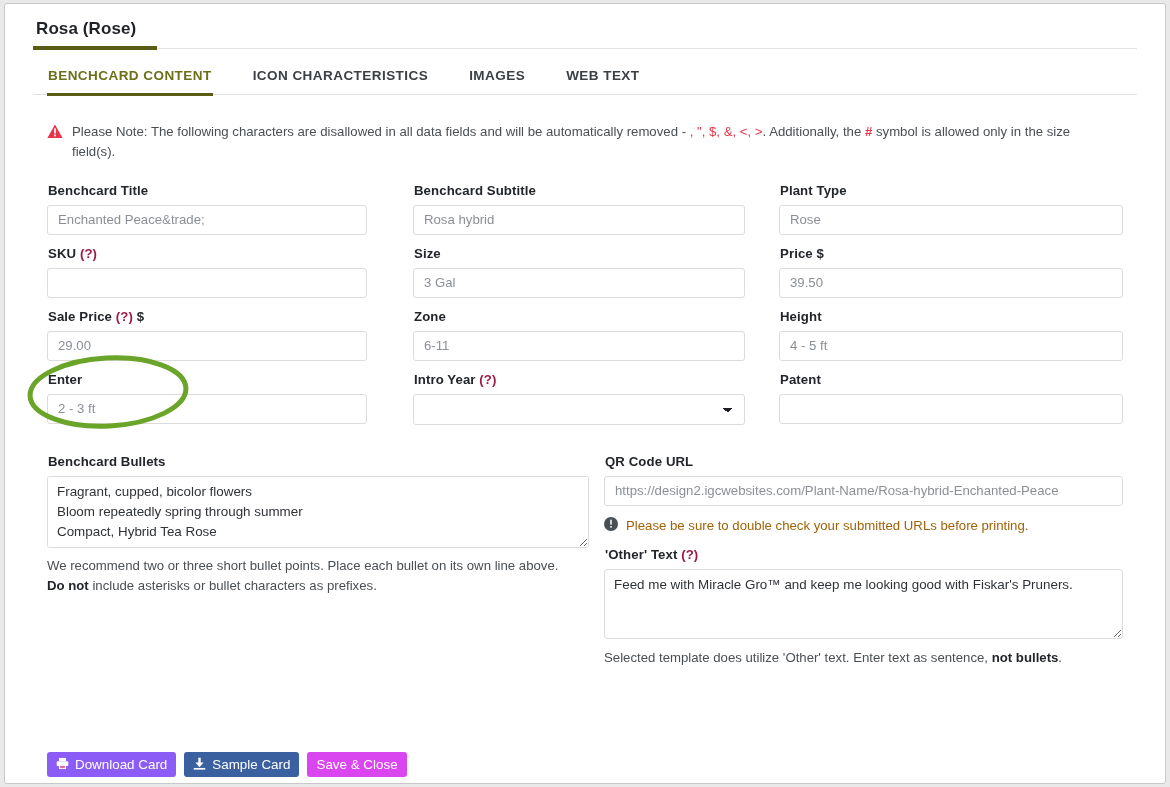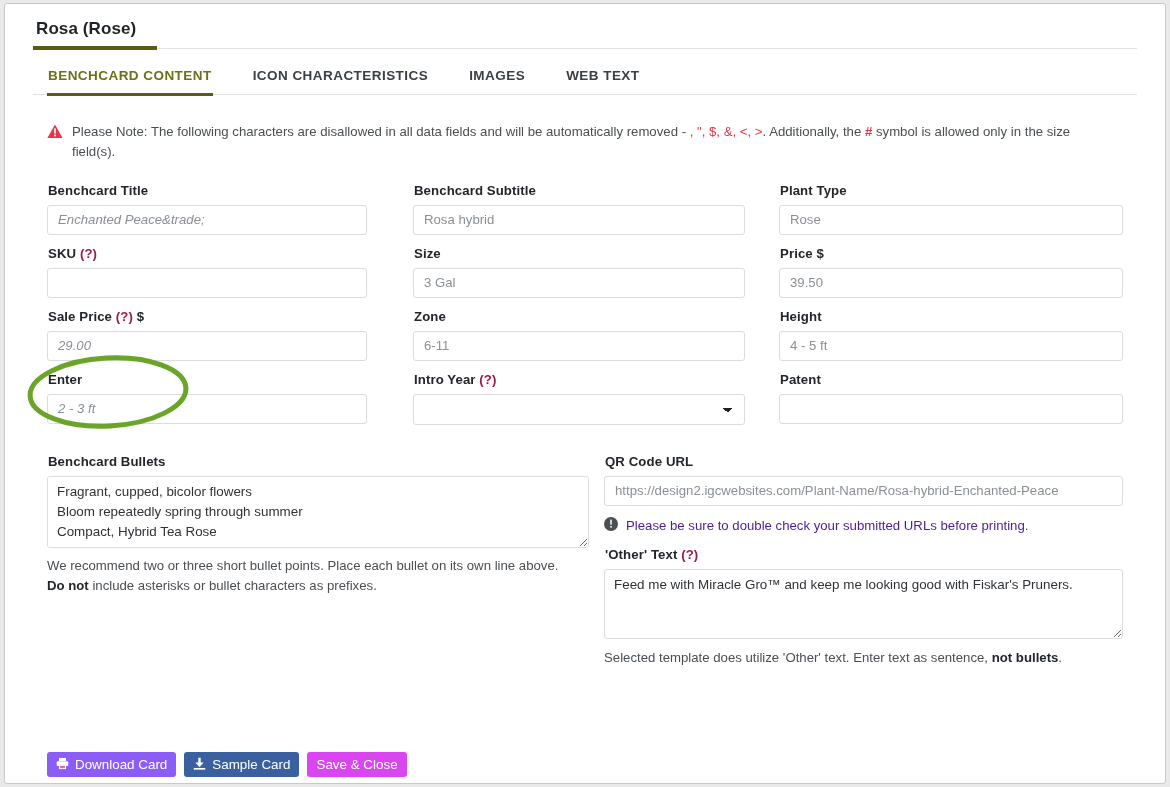--- a/index.html
+++ b/index.html
@@ -116,21 +116,21 @@
     padding: 4px 10px;
     font-family: "Liberation Sans", sans-serif;
     font-size: 13.2px;
     color: #7d8288;
     background: #fff;
     border: 1px solid #dcdcdc;
     border-radius: 3px;
     outline: none;
   }
   .inp::placeholder { color: #8b9096; opacity: 1; }
-  .inp.w-short { width: 93%; font-style: italic; }
+  .inp.w-short { width: 93%; }
   .inp.w-mid   { width: 96.5%; }
 
   select.inp {
     color: #2f3337;
     height: 31px;
     padding-right: 26px;
     -webkit-appearance: none;
     appearance: none;
     background-image:
       linear-gradient(45deg, transparent 50%, #1d2125 50%),
@@ -175,21 +175,21 @@
     margin-top: 8px;
     max-width: 512px;
   }
   .helper b { color: #22262b; }
 
   .urlnote {
     display: flex;
     align-items: center;
     gap: 8px;
     font-size: 13.2px;
-    color: #4c1d95;
+    color: #a16207;
     margin-top: 11px;
   }
   .info-dot { flex: 0 0 auto; }
 
   .otherwrap { margin-top: 13px; }
   .helper.last { margin-top: 9px; max-width: 520px; }
 
   
   .btnbar {
     position: absolute;

